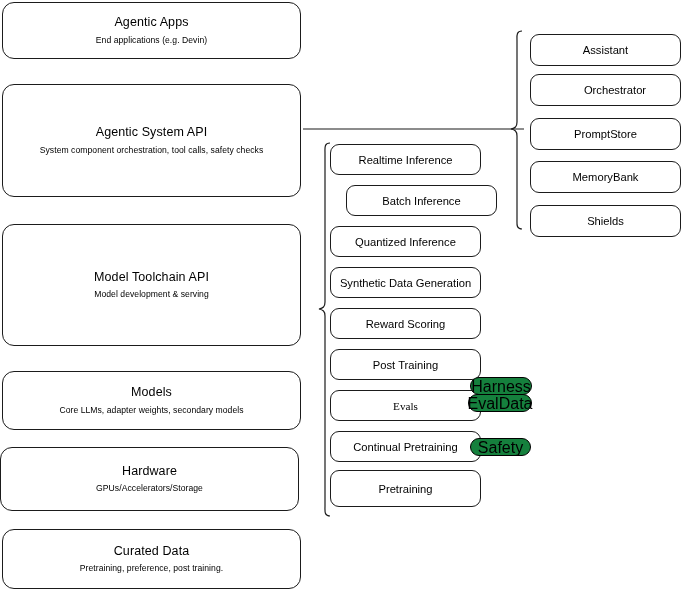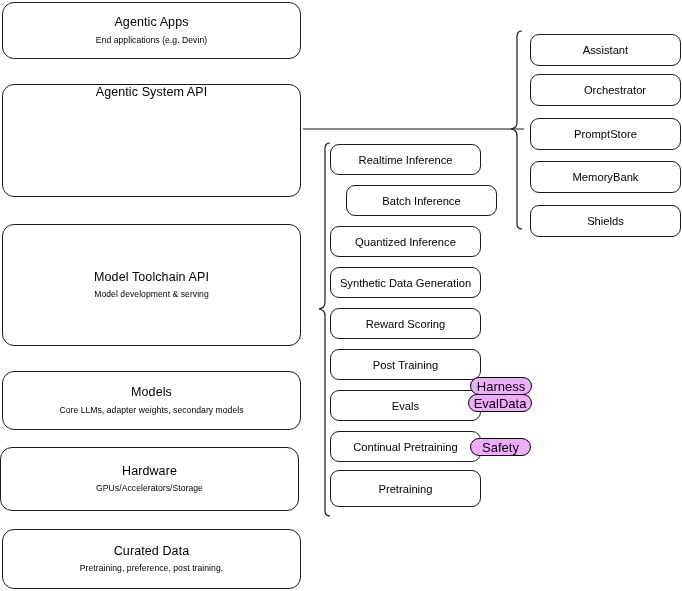--- a/index.html
+++ b/index.html
@@ -53,25 +53,24 @@
     align-items: center;
     justify-content: center;
     font-size: 11.2px;
     color: #000;
   }
   .tag {
     position: absolute;
     box-sizing: border-box;
     border: 1.4px solid #000000;
     border-radius: 999px;
-    background: #f0abfc;
+    background: #15803d;
     display: flex;
-    align-items: center;
     justify-content: center;
-    font-size: 13px;
+    font-size: 16px;
     color: #000;
     z-index: 6;
   }
   svg.overlay {
     position: absolute;
     left: 0;
     top: 0;
     width: 682px;
     height: 591px;
     pointer-events: none;
@@ -107,22 +106,23 @@
              C 323 310, 325 311, 325 316
              L 325 506
              C 325 511, 324 516, 330 516"></path>
   </svg>
 
   <div class="box" style="left:2px; top:2px; width:299px; height:57px;">
     <div class="layer-title">Agentic Apps</div>
     <div class="layer-sub">End applications (e.g. Devin)</div>
   </div>
 
-  <div class="box" style="left:2px; top:84px; width:299px; height:113px;justify-content:space-between;">
+  <div class="box" style="left:2px; top:84px; width:299px; height:113px;">
     <div class="layer-title">Agentic System API</div>
+    <div class="layer-sub">System component orchestration, tool calls, safety checks</div>
   </div>
 
   <div class="box" style="left:2px; top:224px; width:299px; height:122px;">
     <div class="layer-title">Model Toolchain API</div>
     <div class="layer-sub">Model development &amp; serving</div>
   </div>
 
   <div class="box" style="left:2px; top:371px; width:299px; height:59px;">
     <div class="layer-title">Models</div>
     <div class="layer-sub">Core LLMs, adapter weights, secondary models</div>
@@ -149,21 +149,21 @@
   </div>
   <div class="pillbox" style="left:330px; top:267px; width:151px; height:31px;align-items:center;">
     <span>Synthetic Data Generation</span>
   </div>
   <div class="pillbox" style="left:330px; top:308px; width:151px; height:31px;">
     <span>Reward Scoring</span>
   </div>
   <div class="pillbox" style="left:330px; top:349px; width:151px; height:31px;">
     <span>Post Training</span>
   </div>
-  <div class="pillbox" style="left:330px; top:390px; width:151px; height:31px;">
+  <div class="pillbox" style="left:330px; top:390px; width:151px; height:31px;font-family:Liberation Serif, serif;">
     <span>Evals</span>
   </div>
   <div class="pillbox" style="left:330px; top:431px; width:151px; height:31px;">
     <span>Continual Pretraining</span>
   </div>
   <div class="pillbox" style="left:330px; top:470px; width:151px; height:37px;">
     <span>Pretraining</span>
   </div>
 
   <div class="tag" style="left:470px; top:377px; width:62px; height:18px;">

